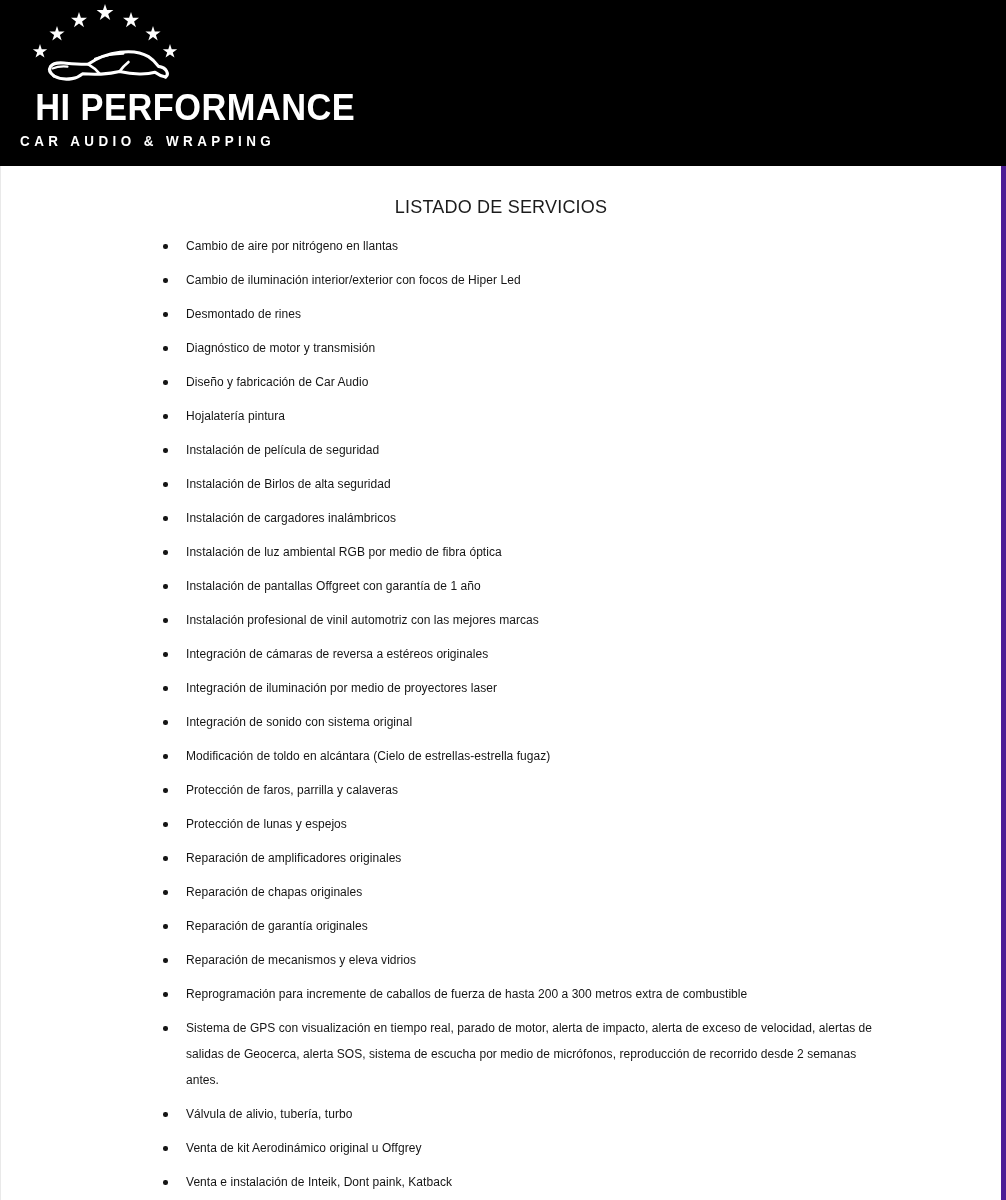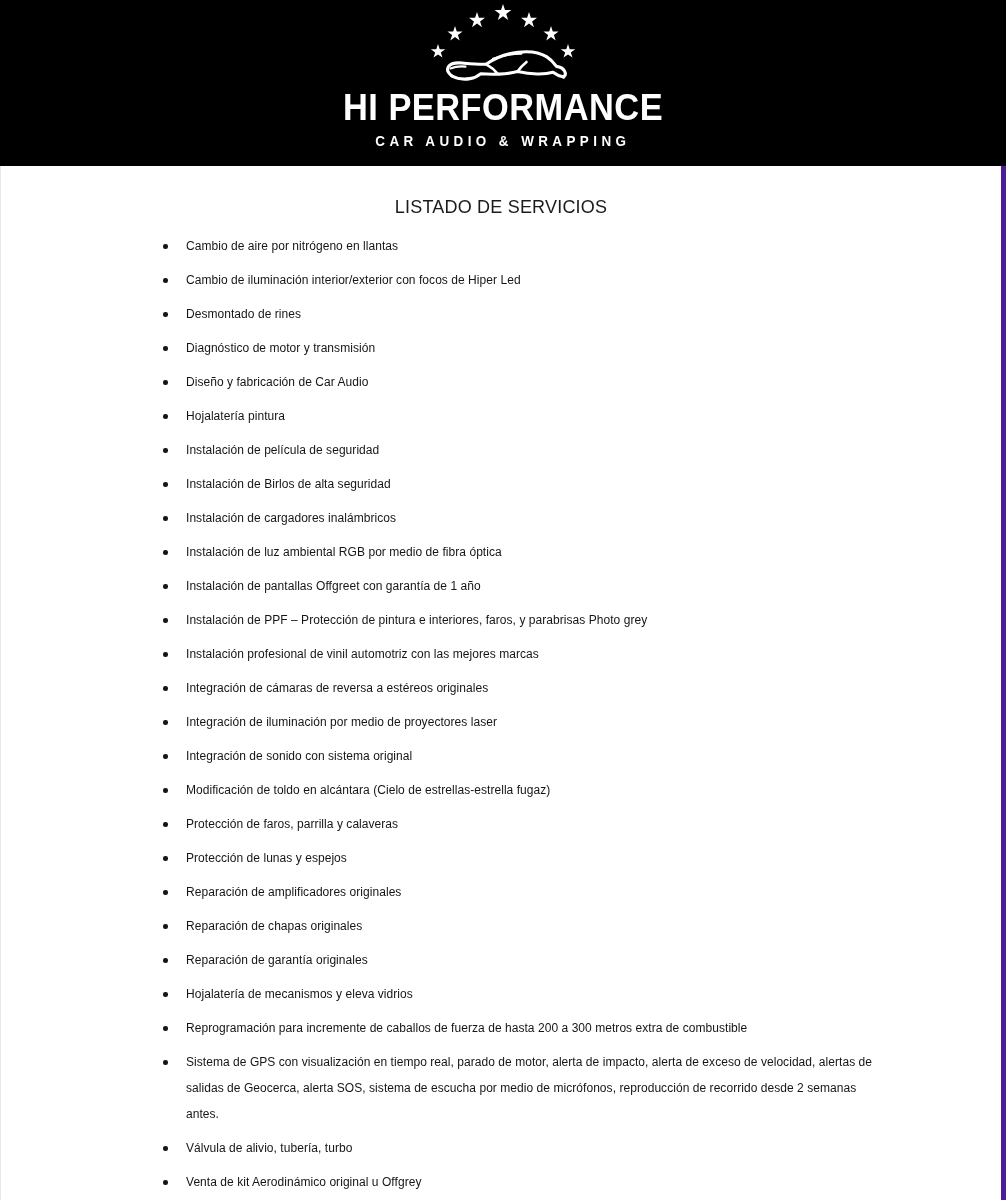--- a/index.html
+++ b/index.html
@@ -32,21 +32,20 @@
     overflow: hidden;
   }
 
   .logo-wrap {
     position: absolute;
     left: 0;
     right: 0;
     top: 2px;
     display: flex;
     flex-direction: column;
-    align-items: center;
   }
 
   .logo-mark {
     width: 210px;
     height: 86px;
     display: block;
   }
 
   .brand-name {
     margin-top: 1px;
@@ -166,32 +165,31 @@
         <li class="service-item">Cambio de iluminación interior/exterior con focos de Hiper Led</li>
         <li class="service-item">Desmontado de rines</li>
         <li class="service-item">Diagnóstico de motor y transmisión</li>
         <li class="service-item">Diseño y fabricación de Car Audio</li>
         <li class="service-item">Hojalatería pintura</li>
         <li class="service-item">Instalación de película de seguridad</li>
         <li class="service-item">Instalación de Birlos de alta seguridad</li>
         <li class="service-item">Instalación de cargadores inalámbricos</li>
         <li class="service-item">Instalación de luz ambiental RGB por medio de fibra óptica</li>
         <li class="service-item">Instalación de pantallas Offgreet con garantía de 1 año</li>
-        <li class="service-item">Instalación de PPF – Protección de pintura e interiores, faros, y parabrisas Photo grey</li>
         <li class="service-item">Instalación profesional de vinil automotriz con las mejores marcas</li>
         <li class="service-item">Integración de cámaras de reversa a estéreos originales</li>
         <li class="service-item">Integración de iluminación por medio de proyectores laser</li>
         <li class="service-item">Integración de sonido con sistema original</li>
         <li class="service-item">Modificación de toldo en alcántara (Cielo de estrellas-estrella fugaz)</li>
         <li class="service-item">Protección de faros, parrilla y calaveras</li>
         <li class="service-item">Protección de lunas y espejos</li>
         <li class="service-item">Reparación de amplificadores originales</li>
         <li class="service-item">Reparación de chapas originales</li>
         <li class="service-item">Reparación de garantía originales</li>
-        <li class="service-item">Hojalatería de mecanismos y eleva vidrios</li>
+        <li class="service-item">Reparación de mecanismos y eleva vidrios</li>
         <li class="service-item">Reprogramación para incremente de caballos de fuerza de hasta 200 a 300 metros extra de combustible</li>
         <li class="service-item">Sistema de GPS con visualización en tiempo real, parado de motor, alerta de impacto, alerta de exceso de velocidad, alertas de salidas de Geocerca, alerta SOS, sistema de escucha por medio de micrófonos, reproducción de recorrido desde 2 semanas antes.</li>
         <li class="service-item">Válvula de alivio, tubería, turbo</li>
         <li class="service-item">Venta de kit Aerodinámico original u Offgrey</li>
         <li class="service-item">Venta e instalación de Inteik, Dont paink, Katback</li>
       </ul>
   </main>
 
 </div>
 

